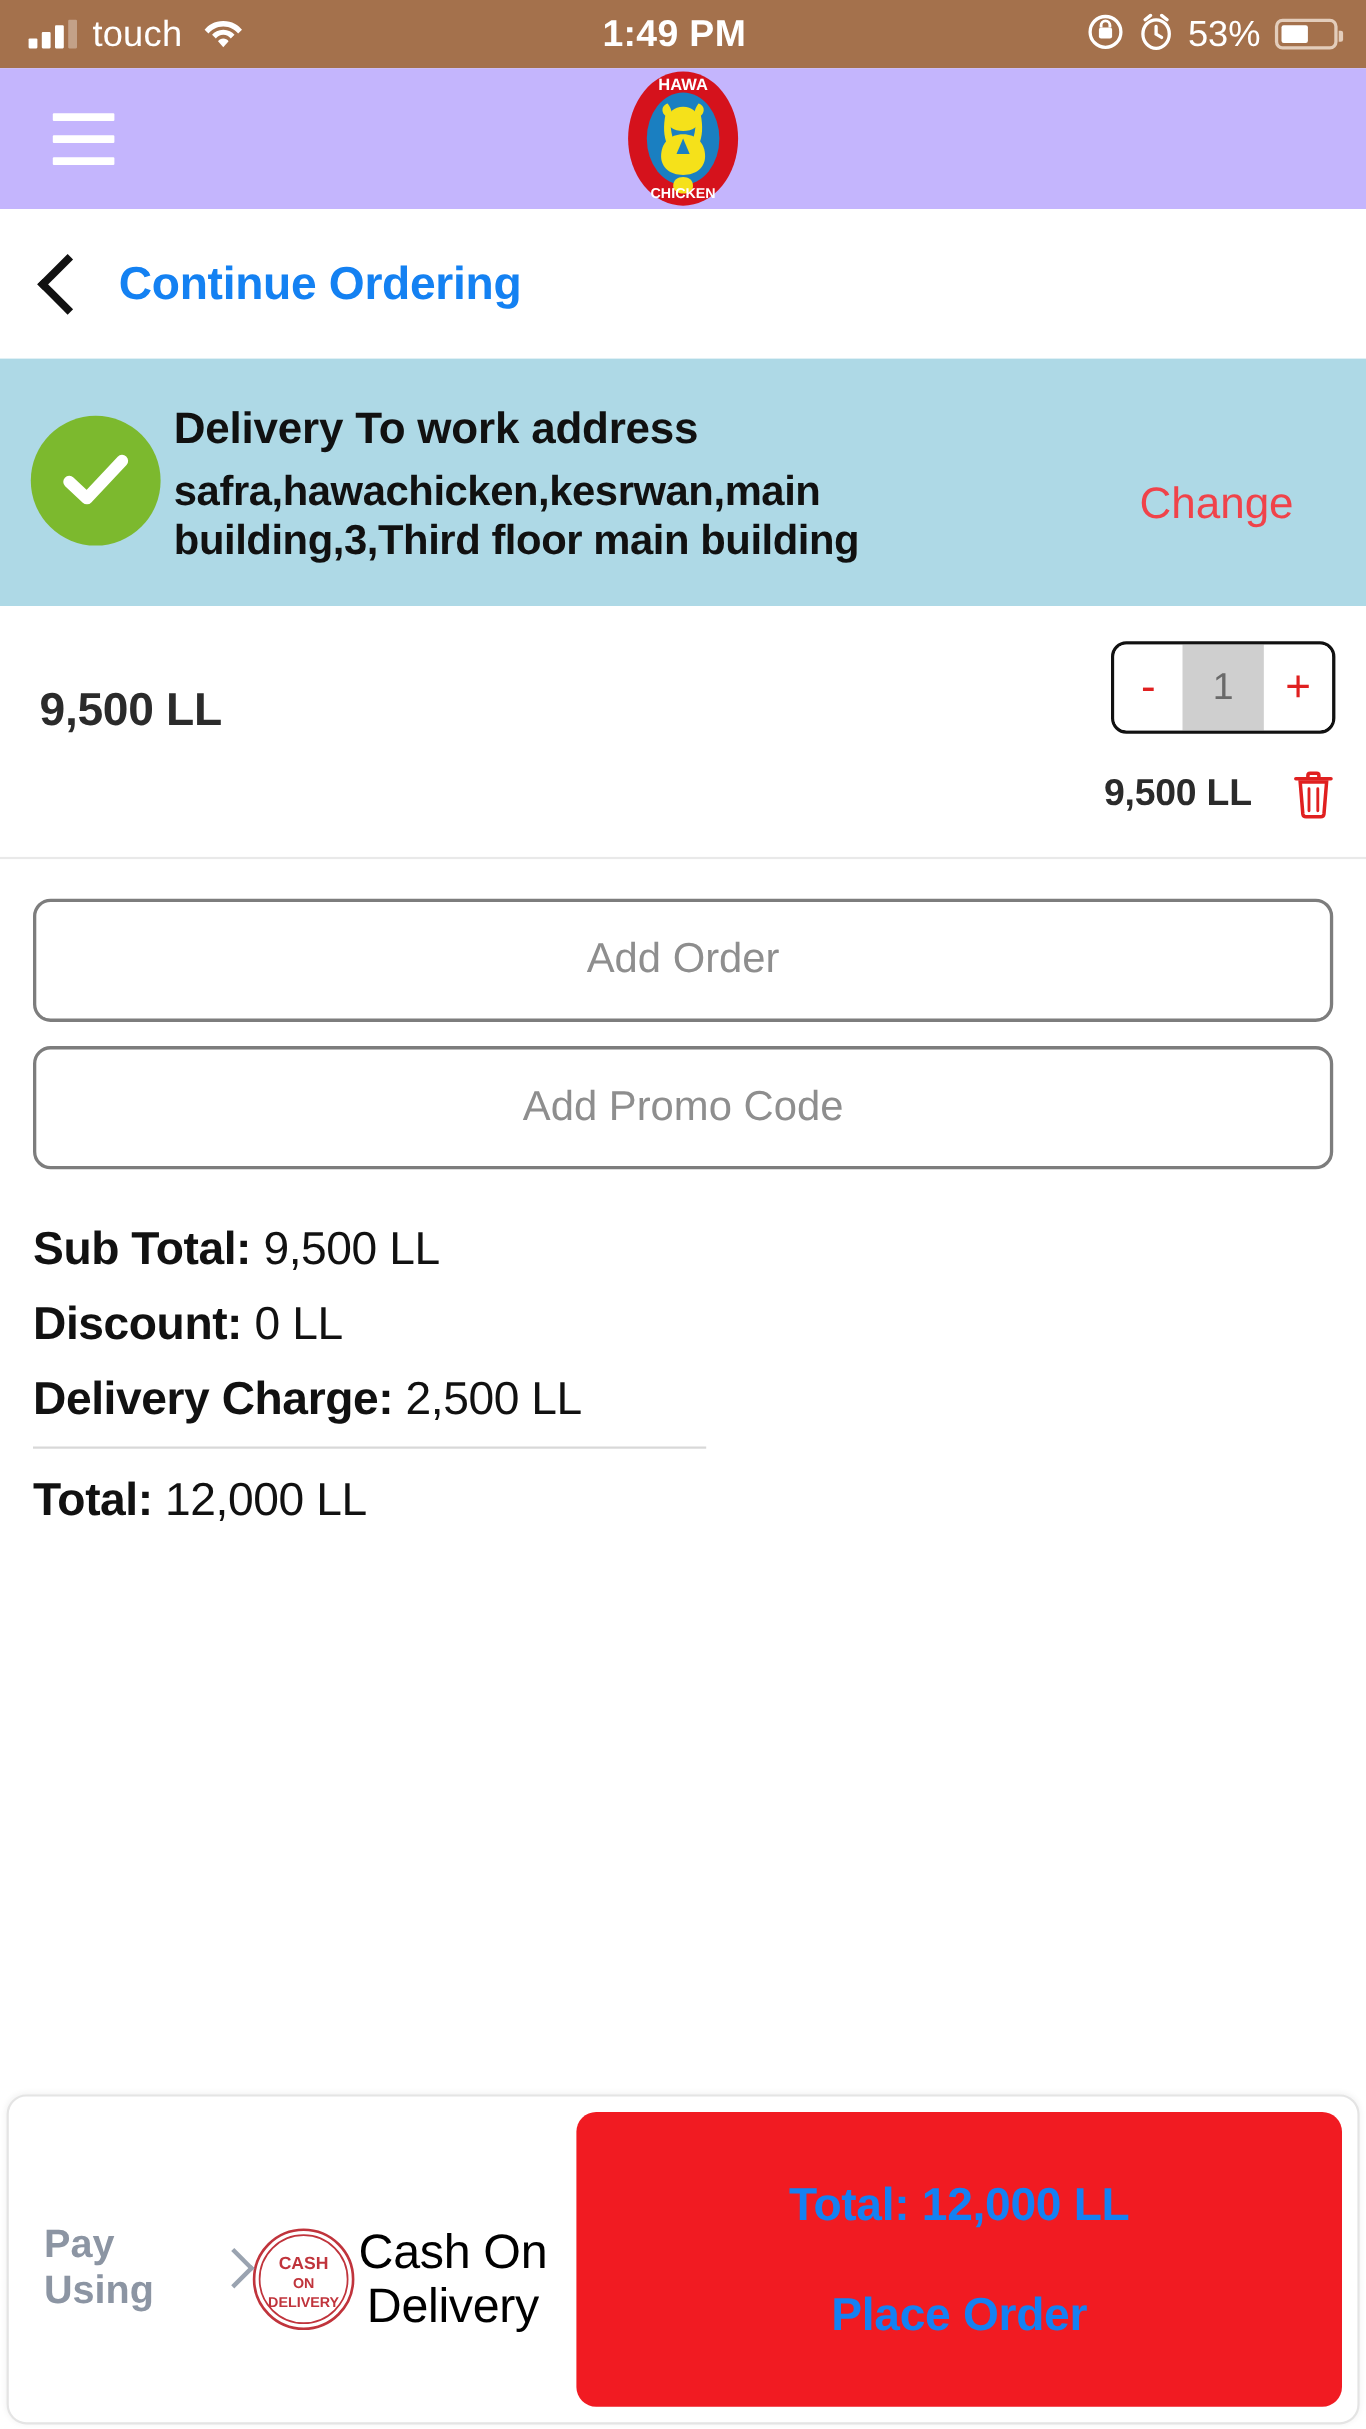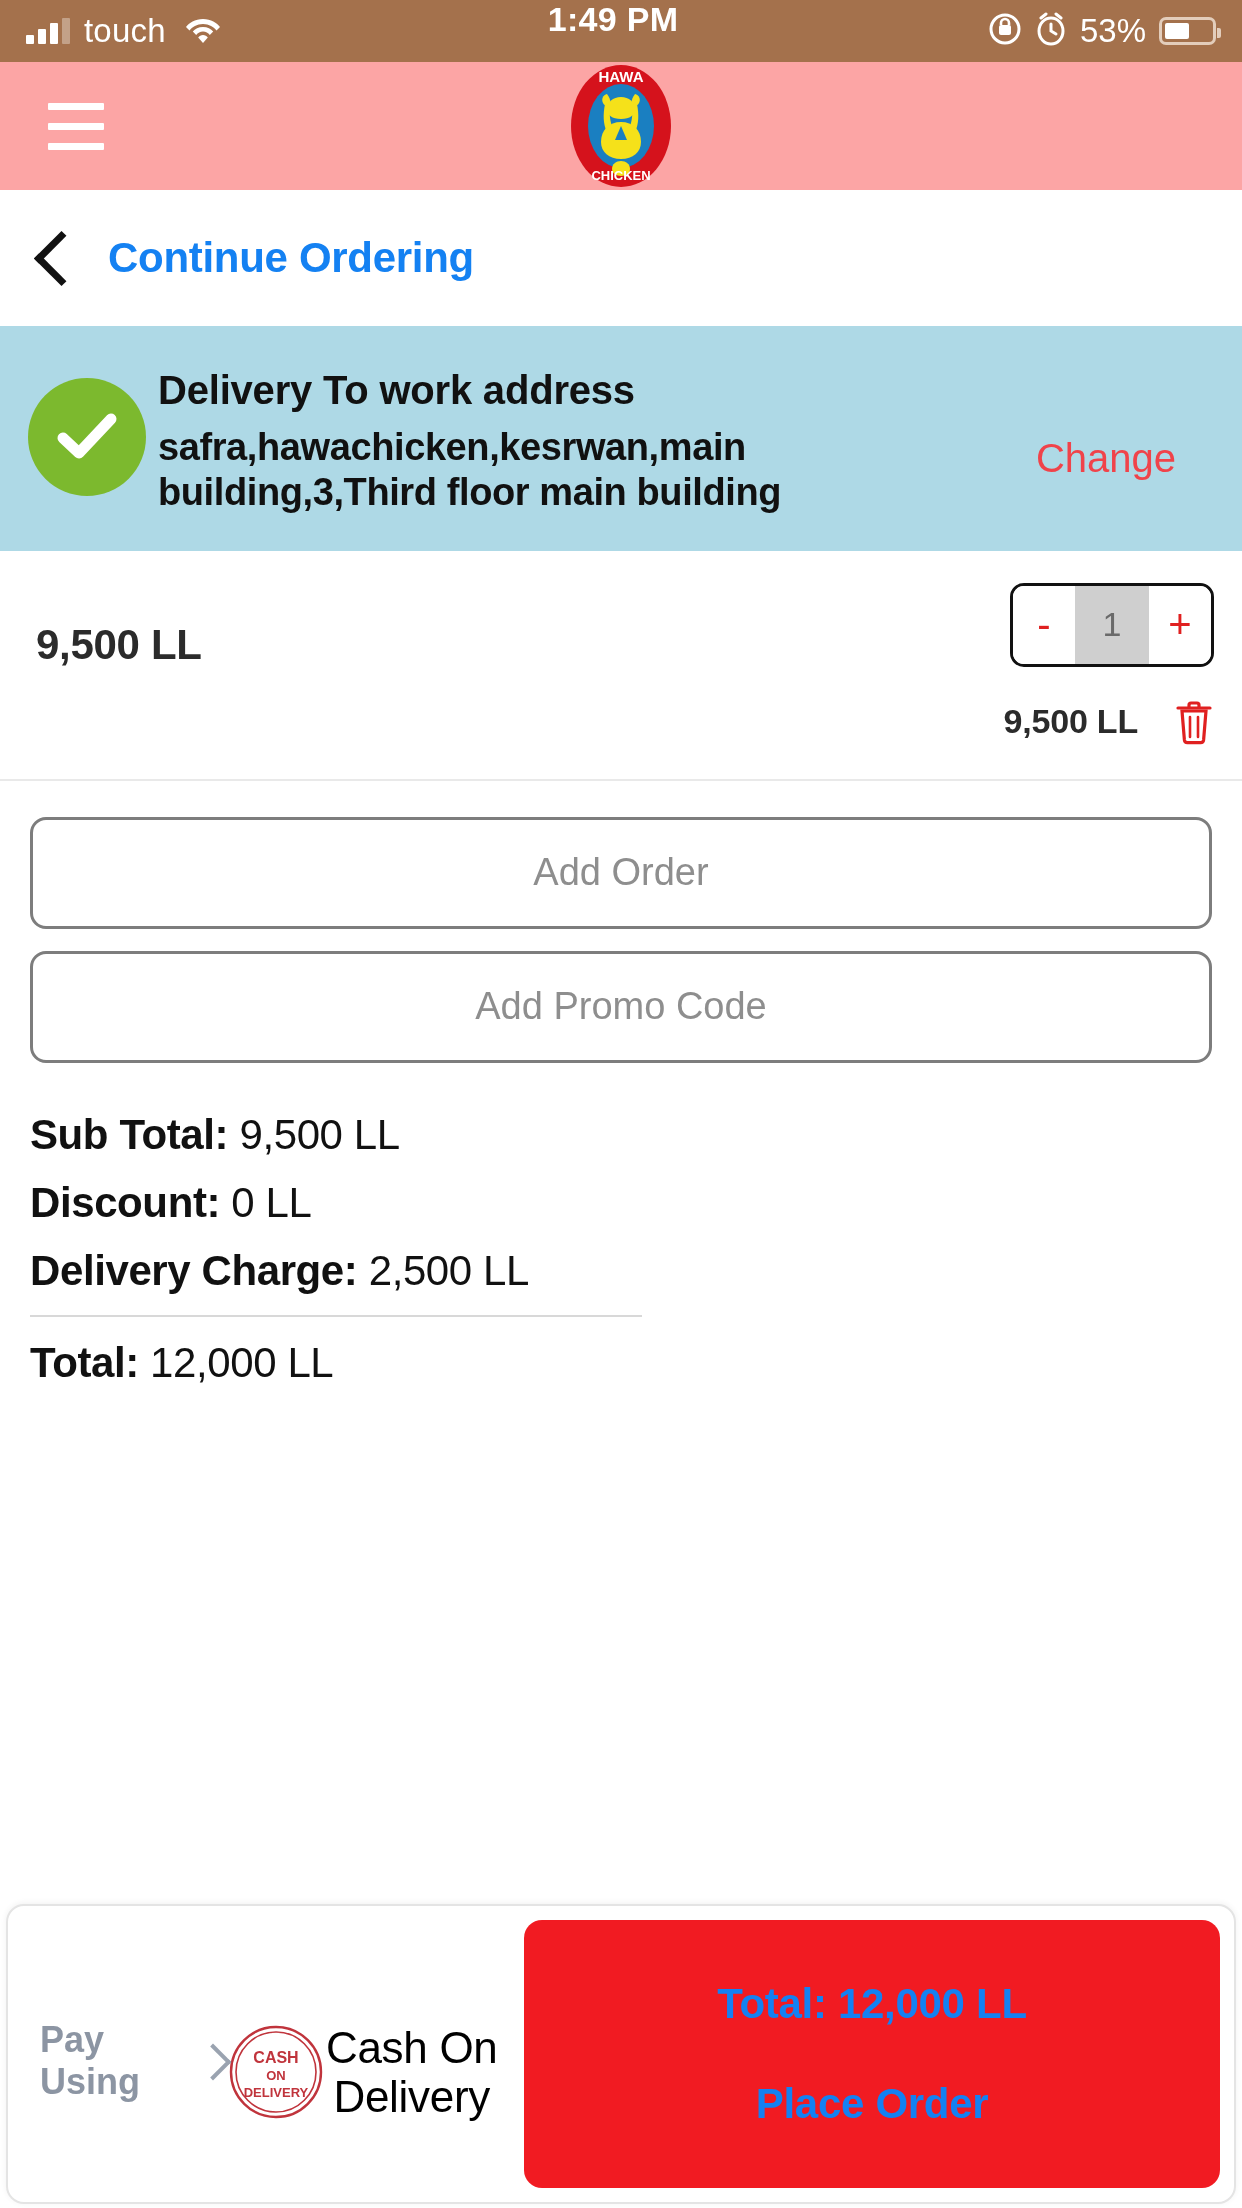--- a/index.html
+++ b/index.html
@@ -16,20 +16,21 @@
     display: flex;
     flex-direction: column;
   }
 
   
   .statusbar {
     height: 62px;
     background: #a4714c;
     color: #ffffff;
     display: flex;
+    align-items: center;
     padding: 0 26px;
     position: relative;
     flex: none;
   }
   .sb-left { display: flex; align-items: center; gap: 14px; }
   .signal { display: flex; align-items: flex-end; gap: 4px; height: 26px; }
   .signal i { display: block; width: 8px; background: #ffffff; border-radius: 1px; }
   .signal i:nth-child(1) { height: 9px; }
   .signal i:nth-child(2) { height: 15px; }
   .signal i:nth-child(3) { height: 21px; }
@@ -51,21 +52,21 @@
     position: relative; display: flex; align-items: center; padding: 3px;
   }
   .battery::after {
     content: ""; position: absolute; right: -8px; top: 8px;
     width: 4px; height: 10px; background: #e3cdbb; border-radius: 0 2px 2px 0;
   }
   .battery .fill { height: 100%; width: 53%; background: #ffffff; border-radius: 2px; }
 
   
   .appbar {
-    height: 128px; background: #fca5a5;
+    height: 128px; background: #c4b5fd;
     display: flex; align-items: center; position: relative; flex: none;
   }
   .hamburger { margin-left: 48px; width: 56px; display: flex; flex-direction: column; gap: 13px; cursor: pointer; }
   .hamburger span { display: block; height: 7px; background: #ffffff; border-radius: 1px; }
   .logo-wrap {
     position: absolute; left: 50%; transform: translateX(-50%);
     top: 50%; margin-top: -62px;
     width: 104px; height: 124px;
   }
 

